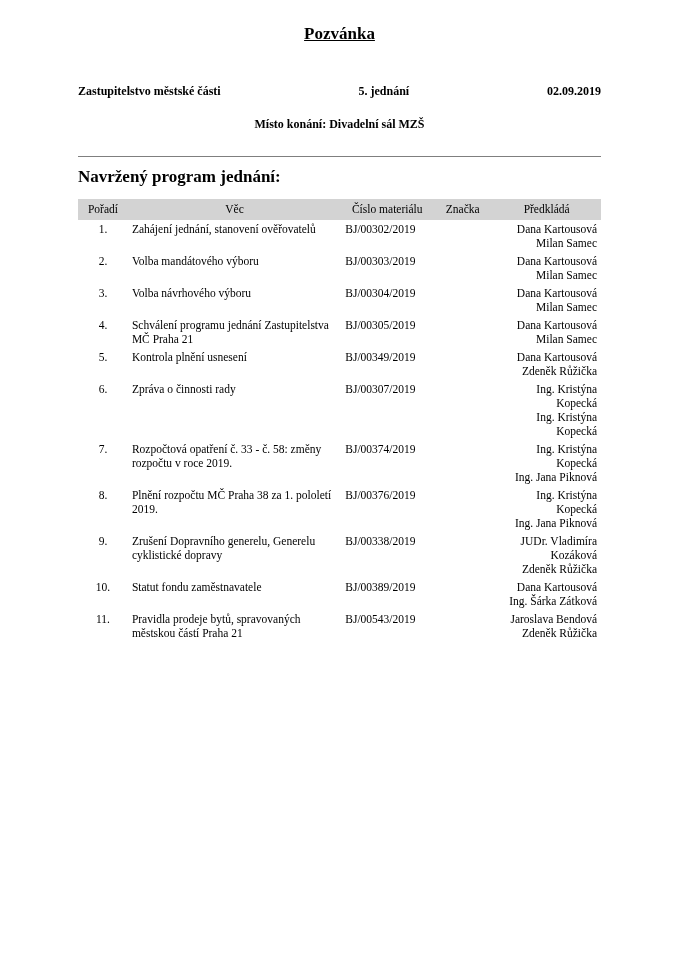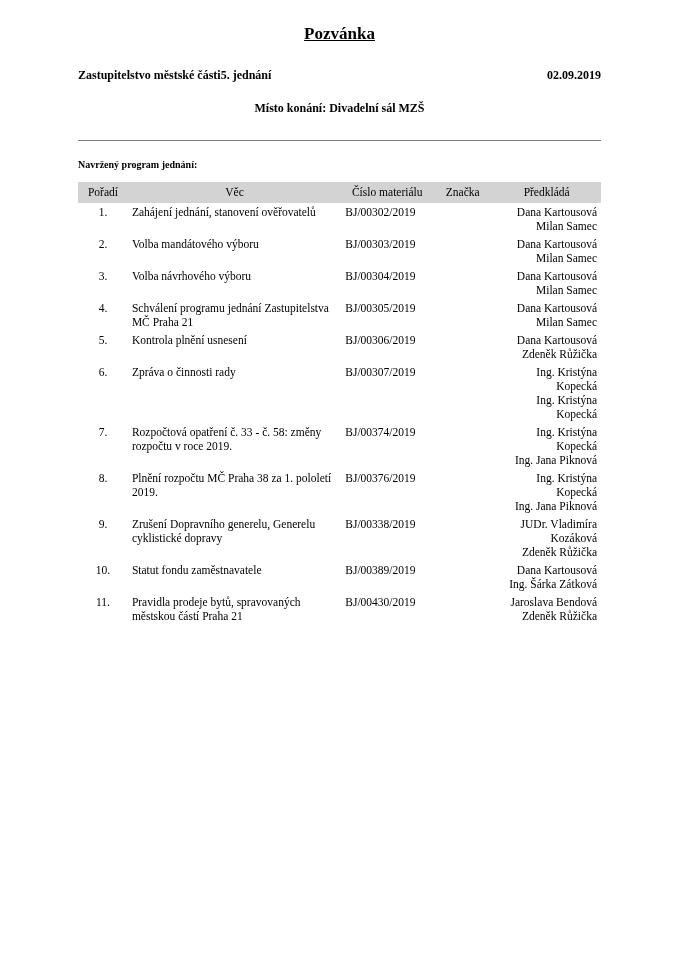--- a/index.html
+++ b/index.html
@@ -35,40 +35,40 @@
     font-weight: bold;
     text-decoration: underline;
     margin-top: 24px;
   }
   .meta-row {
     display: flex;
     justify-content: space-between;
     align-items: baseline;
     font-size: 12px;
     font-weight: bold;
-    margin-top: 24px;
+    margin-top: 40px;
   }
   .meta-row .meta-left { text-align: left; }
-  .meta-row .meta-center { text-align: left; flex: 1; }
+  .meta-row .meta-center { text-align: center; flex: 1; }
   .meta-row .meta-right { text-align: center; }
   .meta-center-line {
     text-align: center;
     font-size: 12px;
     font-weight: bold;
     margin-top: 18px;
   }
   .rule {
     border: none;
     border-top: 1px solid #7f7f7f;
     margin: 24px 0 0 0;
   }
   .program-heading {
-    font-size: 10px;
-    font-weight: bold;
-    margin-top: 18px;
+    font-size: 17px;
+    font-weight: bold;
+    margin-top: 10px;
   }
   table.program {
     width: 100%;
     border-collapse: collapse;
     margin-top: 12px;
     font-size: 11.5px;
   }
   table.program thead th {
     background: #d3d3d3;
     font-weight: normal;
@@ -152,21 +152,21 @@
         <td class="c-order">4.</td>
         <td>Schválení programu jednání Zastupitelstva MČ Praha 21</td>
         <td class="c-material">BJ/00305/2019</td>
         <td class="c-mark"></td>
         <td class="c-presenter">Dana Kartousová
 Milan Samec</td>
       </tr>
       <tr>
         <td class="c-order">5.</td>
         <td>Kontrola plnění usnesení</td>
-        <td class="c-material">BJ/00306/2019</td>
+        <td class="c-material">BJ/00349/2019</td>
         <td class="c-mark"></td>
         <td class="c-presenter">Dana Kartousová
 Zdeněk Růžička</td>
       </tr>
       <tr>
         <td class="c-order">6.</td>
         <td>Zpráva o činnosti rady</td>
         <td class="c-material">BJ/00307/2019</td>
         <td class="c-mark"></td>
         <td class="c-presenter">Ing. Kristýna Kopecká
@@ -200,21 +200,21 @@
         <td class="c-order">10.</td>
         <td>Statut fondu zaměstnavatele</td>
         <td class="c-material">BJ/00389/2019</td>
         <td class="c-mark"></td>
         <td class="c-presenter">Dana Kartousová
 Ing. Šárka Zátková</td>
       </tr>
       <tr>
         <td class="c-order">11.</td>
         <td>Pravidla prodeje bytů, spravovaných městskou částí Praha 21</td>
-        <td class="c-material">BJ/00430/2019</td>
+        <td class="c-material">BJ/00543/2019</td>
         <td class="c-mark"></td>
         <td class="c-presenter">Jaroslava Bendová
 Zdeněk Růžička</td>
       </tr>
     </tbody>
   </table>
 
 </div>
 
 </body></html>

